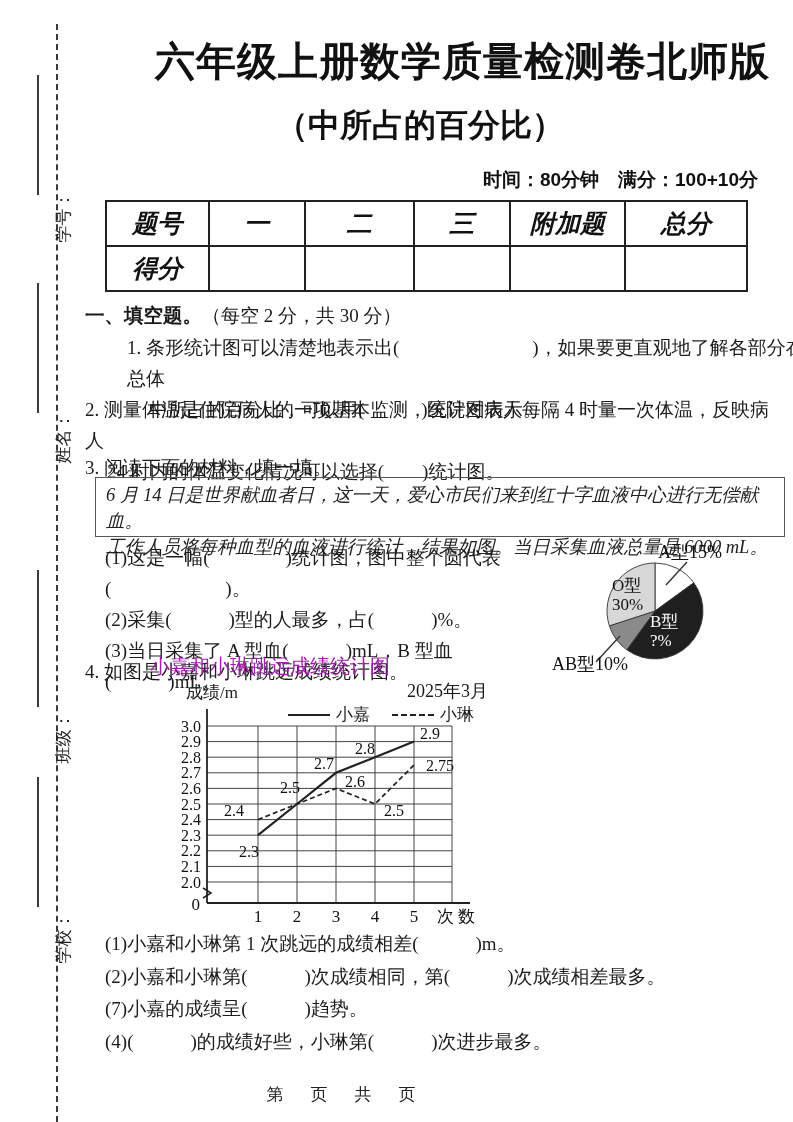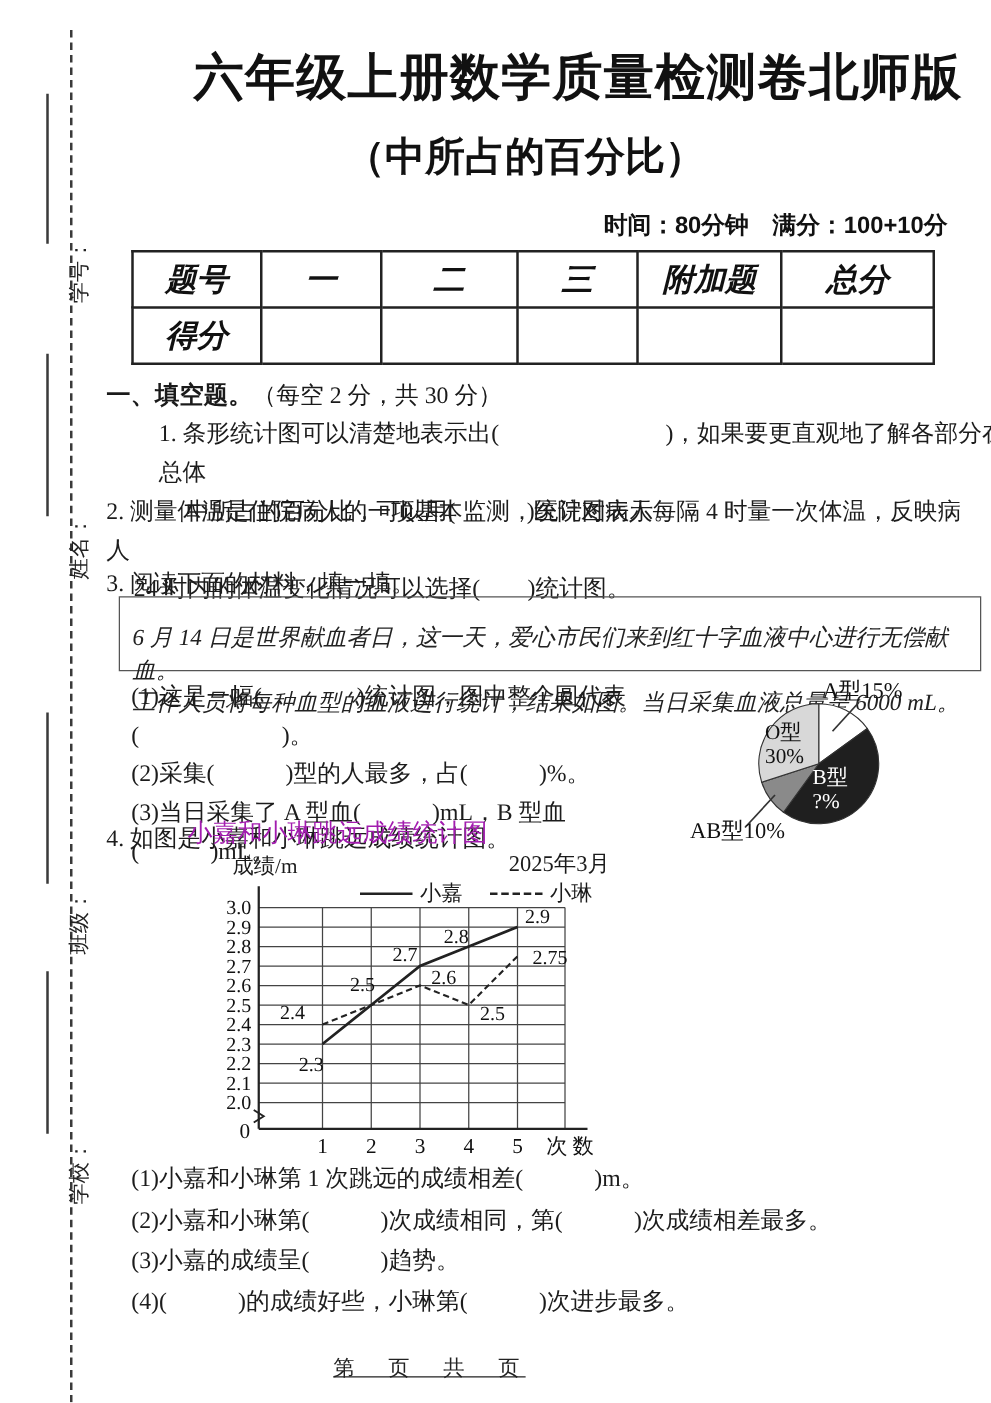--- a/index.html
+++ b/index.html
@@ -28,21 +28,21 @@
     border-collapse:collapse; table-layout:fixed;
     font-family:"Liberation Sans", sans-serif; }
   .score-table td { border:2px solid #222; text-align:center; vertical-align:middle;
     font-size:25px; font-weight:bold; color:#111; height:45px;font-style:italic; }
   
   .sec-head { position:absolute; left:85px; top:302px; font-size:19px; }
   .sec-head b { font-family:"Liberation Sans", sans-serif; font-size:19.5px; }
   .qblock { position:absolute; font-size:19px; line-height:31px; color:#1c1c1c; }
   .indent2 { padding-left:22px; }
   .material-box { position:absolute; left:95px; top:477px; width:690px; height:60px;
-    border:1.5px solid #555; padding:20px 10px; font-size:18.5px; line-height:26px;
+    border:1.5px solid #555; padding:4px 10px; font-size:18.5px; line-height:26px;
     font-style:italic; color:#222; }
   .subline { padding-left:20px; }
   
   .pie-wrap { position:absolute; left:550px; top:538px; width:243px; height:152px; }
   .pie-wrap svg { position:absolute; left:0; top:0; }
   .pie-lab { position:absolute; font-size:18px; color:#111; white-space:nowrap; }
   .pie-lab.inside { font-size:17px; line-height:19px; }
   
   .chart-wrap { position:absolute; left:150px; top:653px; width:365px; height:278px; }
   .chart-title { position:absolute; left:0; top:0; width:340px; text-align:left;
@@ -50,21 +50,21 @@
   .chart-ylab { position:absolute; left:36px; top:28px; font-size:17px; }
   .chart-date { position:absolute; left:0px; top:26px; width:338px; text-align:right; font-size:18px; }
   .chart-legend { position:absolute; left:138px; top:50px; display:flex; gap:22px;
     align-items:center; font-size:17px; }
   .leg-item { display:flex; align-items:center; gap:6px; }
   .leg-solid { width:42px; height:0; border-top:2.5px solid #222; }
   .leg-dash { width:42px; height:0; border-top:2.5px dashed #222; }
   .chart-wrap svg { position:absolute; left:0; top:0; }
   
   .footer { position:absolute; left:0; top:1083px; width:687px; text-align:center;
-    font-size:17px; letter-spacing:5px; color:#222;text-decoration:underline; }
+    font-size:17px; letter-spacing:5px; color:#222; }
 </style>
 </head>
 <body>
 
 <div class="page">
 
   <div class="seal-line"></div>
 
   <div class="write-line" style="top:75px;height:120px;"></div>
   <div class="side-label" style="left:27px;top:207px;">学号：</div>
@@ -216,19 +216,19 @@
         <text x="84" y="162.60000000000002" text-anchor="middle" font-size="16" font-family="&quot;Liberation Serif&quot;, serif" fill="#111">2.4</text>
         <text x="205" y="134.39999999999998" text-anchor="middle" font-size="16" font-family="&quot;Liberation Serif&quot;, serif" fill="#111">2.6</text>
         <text x="244" y="163" text-anchor="middle" font-size="16" font-family="&quot;Liberation Serif&quot;, serif" fill="#111">2.5</text>
         <text x="290" y="118" text-anchor="middle" font-size="16" font-family="&quot;Liberation Serif&quot;, serif" fill="#111">2.75</text>
       </svg>
   </div>
 
   <div class="qblock" style="left:85px;top:928px;width:690px;line-height:32.5px;">
     <div class="subline">(1)小嘉和小琳第 1 次跳远的成绩相差(　　　)m。</div>
     <div class="subline">(2)小嘉和小琳第(　　　)次成绩相同，第(　　　)次成绩相差最多。</div>
-    <div class="subline">(3)小嘉的成绩呈(　　　)趋势。</div>
+    <div class="subline">(7)小嘉的成绩呈(　　　)趋势。</div>
     <div class="subline">(4)(　　　)的成绩好些，小琳第(　　　)次进步最多。</div>
   </div>
 
   <div class="footer">第　页　共　页</div>
 
 </div>
 
 </body></html>

